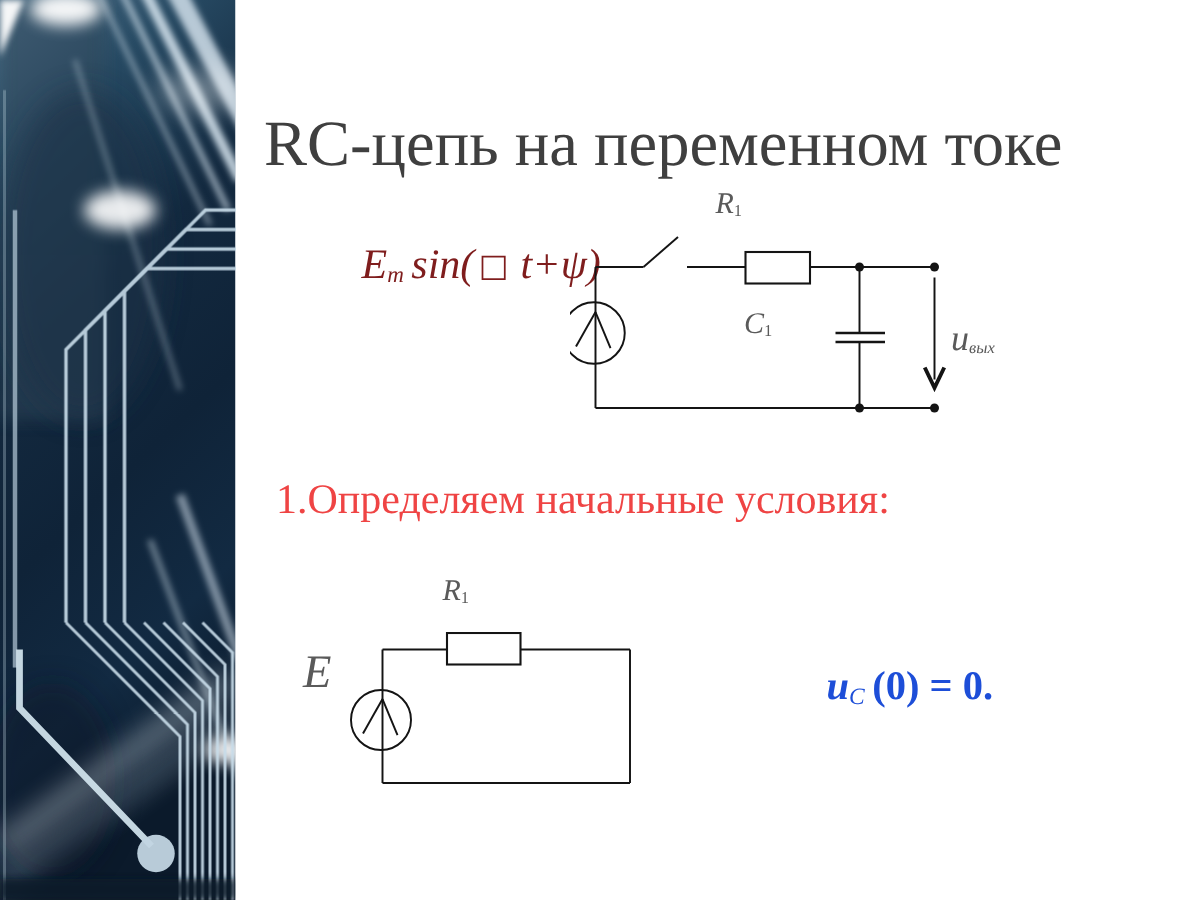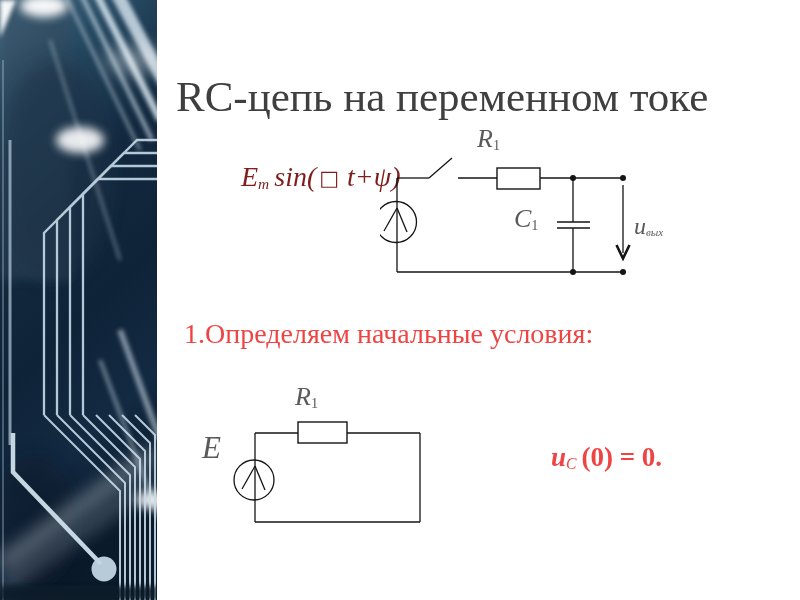--- a/index.html
+++ b/index.html
@@ -6,38 +6,38 @@
   body{
     width:800px;height:600px;background:#ffffff;overflow:hidden;position:relative;
     font-family:"Liberation Serif", serif;
   }
   .strip{position:absolute;left:0;top:0;width:157px;height:600px;}
   .title{
     position:absolute;left:176px;top:72px;width:560px;
     font-size:43px;font-weight:normal;color:#3f3f3f;line-height:1.15;white-space:nowrap;
   }
   .abs{position:absolute;line-height:1.1;white-space:nowrap;}
-  .circuit-label{font-style:italic;color:#5a5a5a;font-size:26px;}
+  .circuit-label{font-style:italic;color:#5a5a5a;font-size:20px;}
   .sb{font-size:55%;vertical-align:-18%;}
   .sb.up{font-style:normal;}
   .formula-src{left:241px;top:162px;font-style:italic;color:#7f1d1d;font-size:28px;}
   .formula-src .fn{margin-left:5px;}
   .missing-glyph{
     font-family:"DejaVu Sans", sans-serif;font-style:normal;font-size:21px;
     margin-left:3px;margin-right:8px;vertical-align:1px;
   }
   .lbl-r1-ac{left:477px;top:125px;}
-  .lbl-c1{left:496px;top:205px;margin-left:18px;}
+  .lbl-c1{left:496px;top:205px;}
   .lbl-uout{left:634px;top:213px;font-size:24px;}
   .lbl-uout .sb{font-size:46%;}
   .step-text{left:184px;top:319px;font-size:28px;color:#ef4444;}
   .lbl-r1-dc{left:295px;top:383px;}
   .lbl-e{left:202px;top:431px;font-size:31px;}
   .result{
-    left:551px;top:443px;font-size:27px;font-weight:bold;color:#ef4444;font-style:italic;
+    left:551px;top:443px;font-size:27px;font-weight:bold;color:#1d4ed8;font-style:italic;
   }
   .result .sb{font-style:italic;font-weight:normal;font-size:58%;}
   .result .rest{font-style:normal;margin-left:5px;}
   svg.circuit{position:absolute;}
   .c-ac{left:380px;top:130px;}
   .c-dc{left:230px;top:385px;}
 </style>
 </head>
 <body>
 

